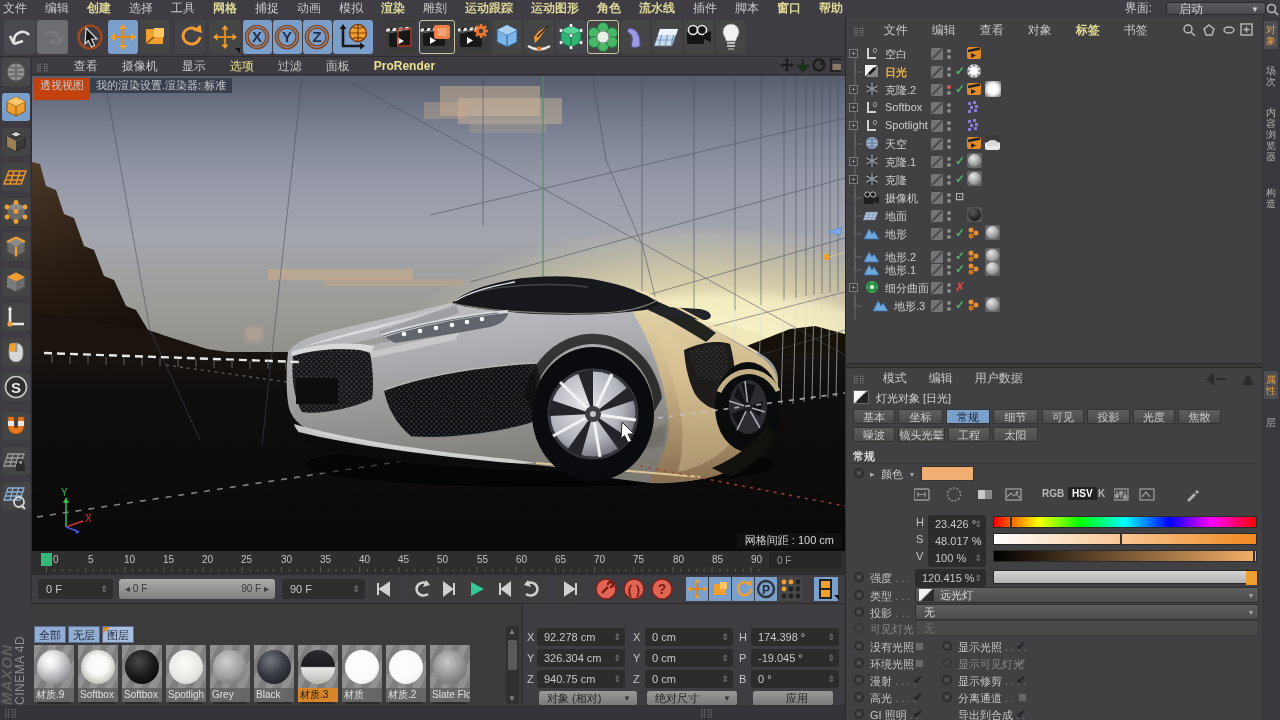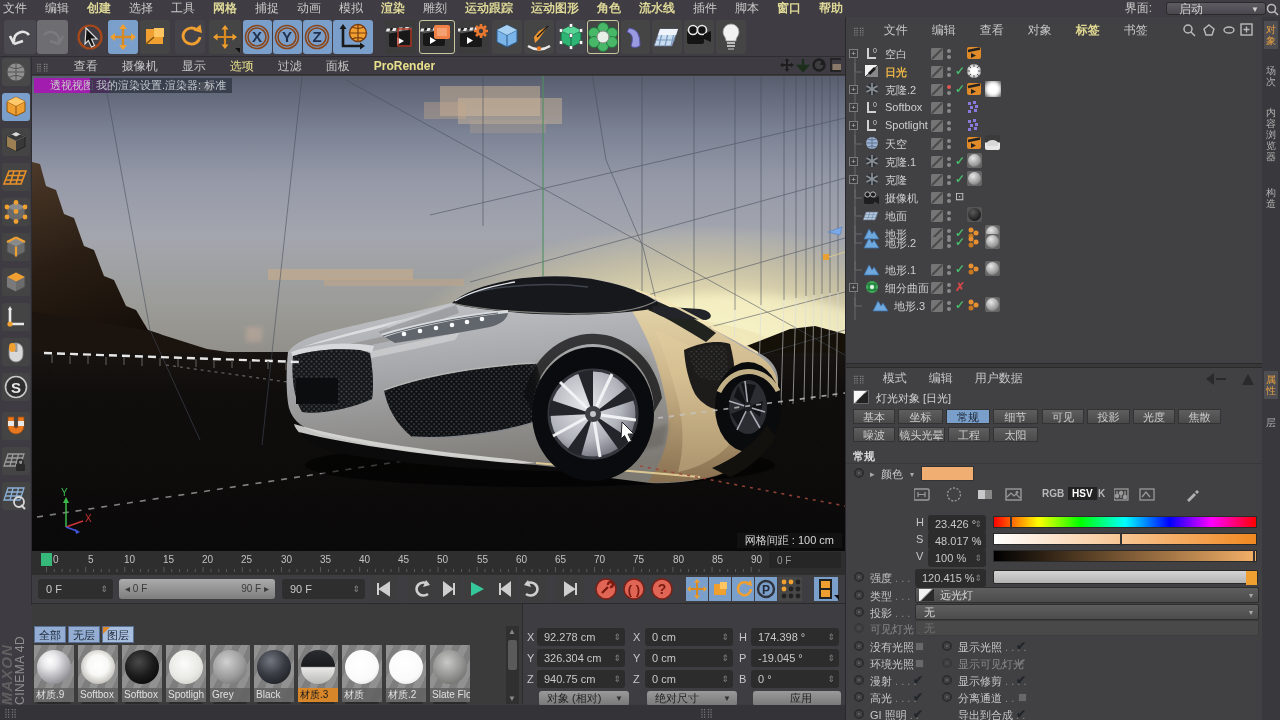--- a/index.html
+++ b/index.html
@@ -576,21 +576,21 @@
       <line x1="66" y1="527" x2="77" y2="531" stroke="#4455dd"></line>
       <path d="M80 532 l-5 -3 1 5 z" fill="#4455dd" stroke="none"></path>
     </g>
 
     <path d="M828 232 l14 -5 -2 8 z" fill="#7aa8e8" stroke="#4a78b8" stroke-width="0.5"></path>
     <rect x="823" y="254" width="6" height="6" fill="#e8a030"></rect>
     <line x1="829" y1="257" x2="845" y2="252" stroke="#d8c890" stroke-width="1"></line>
 
     <path d="M622 422 l12 12 -6 0 3.5 7 -3.5 1.5 -3.5 -7 -3.5 3.5 z" fill="#fff" stroke="#222" stroke-width="1"></path>
   </svg>
-  <div class="abs" style="left:2px;top:2px;height:15px;background:#a21caf;color:#c8c8c8;font-size:11px;line-height:15px;padding:0 16px;">透视视图</div>
+  <div class="abs" style="left:2px;top:2px;height:22px;background:#c2410c;color:#c8c8c8;font-size:11px;line-height:15px;padding:0 6px;">透视视图</div>
   <div class="abs" style="left:58px;top:2px;height:15px;background:rgba(47,54,66,0.8);color:#c4c8ce;font-size:11px;line-height:15px;padding:0 6px;">我的渲染设置.渲染器: 标准</div>
   <div class="abs" style="right:3px;bottom:3px;height:15px;background:rgba(25,25,25,0.5);color:#d8d8d8;font-size:11px;line-height:15px;padding:0 8px;">网格间距 : 100 cm</div>
   </div>
 
   <div id="ruler">
     <svg width="813" height="24">
       <rect x="0" y="0" width="813" height="24" fill="#2e2e2e"></rect>
       <rect x="9" y="2" width="11" height="13" fill="#35b87a"></rect>
       <g font-family="Liberation Sans" font-size="10" fill="#c2c2c2">
         <text x="21" y="12">0</text>
@@ -875,23 +875,23 @@
         <div class="cf" style="left:228px;">-19.045 °<i>⇕</i></div>
       </div>
     <div class="crow" style="top:66px;">
         <b>Z</b>
         <div class="cf" style="left:14px;">940.75 cm<i>⇕</i></div>
         <b style="left:110px;">Z</b>
         <div class="cf" style="left:122px;">0 cm<i>⇕</i></div>
         <b style="left:216px;">B</b>
         <div class="cf" style="left:228px;">0 °<i>⇕</i></div>
       </div>
-    <div class="cdd" style="left:16px;top:87px;width:90px;">对象 (相对)<span>▼</span></div>
+    <div class="cdd" style="left:16px;top:87px;width:98px;">对象 (相对)<span>▼</span></div>
     <div class="cdd" style="left:124px;top:87px;width:90px;">绝对尺寸<span>▼</span></div>
-    <div class="cdd" style="left:230px;top:87px;width:88px;text-align:center;">应用</div>
+    <div class="cdd" style="left:230px;top:87px;width:80px;text-align:center;">应用</div>
   </div>
   <div id="rpanel">
     <div class="abs" style="left:0;top:3px;width:417px;height:20px;color:#c6c6c6;font-size:12px;line-height:20px;"><span style="color:#888;font-size:8px;margin:0 7px;">⣿⣿</span><span style="margin:0 12px;">文件</span><span style="margin:0 12px;">编辑</span><span style="margin:0 12px;">查看</span><span style="margin:0 12px;">对象</span><span style="margin:0 12px;color:#e0d890;font-weight:bold;">标签</span><span style="margin:0 12px;">书签</span>
       <svg class="abs" style="right:10px;top:3px;" width="72" height="14">
           <circle cx="7" cy="6" r="4" fill="none" stroke="#bbb" stroke-width="1.5"></circle>
           <line x1="10" y1="9" x2="14" y2="13" stroke="#bbb" stroke-width="1.5"></line>
           <path d="M28 2 l5 4 -2 6 h-6 l-2 -6 z" fill="none" stroke="#bbb" stroke-width="1.4"></path>
           <ellipse cx="48" cy="7" rx="5" ry="3" fill="none" stroke="#bbb" stroke-width="1.4"></ellipse>
           <rect x="60" y="1" width="11" height="11" fill="none" stroke="#bbb" stroke-width="1.4"></rect>
           <path d="M65.5 3.5 v6 M62.5 6.5 h6" stroke="#bbb" stroke-width="1.4"></path>
@@ -1193,21 +1193,21 @@
                 <circle cx="9" cy="6" r="2.5" fill="#e89030"></circle>
                 <circle cx="4" cy="9" r="2.5" fill="#c87820"></circle>
               </svg></span>
           </span>
           <span style="position:absolute;left:139px;top:2px;">
             <span style="position:absolute;left:0;top:-2px;width:15px;height:15px;border-radius:2px;background:#666;">
               <span style="position:absolute;left:1px;top:1px;width:13px;height:13px;border-radius:50%;background:radial-gradient(circle at 38% 32%,#e8e8e8,#9a9a9a 60%,#555);"></span>
             </span>
           </span>
         </div>
-        <div class="omrow" style="top:194px;">
+        <div class="omrow" style="top:208px;">
           <svg width="14" height="18" style="position:absolute;left:2px;top:0;">
             <path d="M7 0 v9 h7" stroke="#6a6a6a" fill="none"></path>
           </svg>
           <span style="position:absolute;left:17px;top:1px;"><svg width="18" height="15">
               <path d="M1 13 L6 3 L9 8 L11 5 L16 13 Z" fill="#6fa8dc" stroke="#3a6ea8" stroke-width="0.8"></path>
               <path d="M6 3 L7.5 6 L9 8" fill="#fff" opacity="0.5"></path>
             </svg></span>
           <span class="lbl" style="left:39px;">地形.2</span>
           <span class="slash"><svg width="12" height="12">
               <rect width="12" height="12" fill="#757575"></rect>

